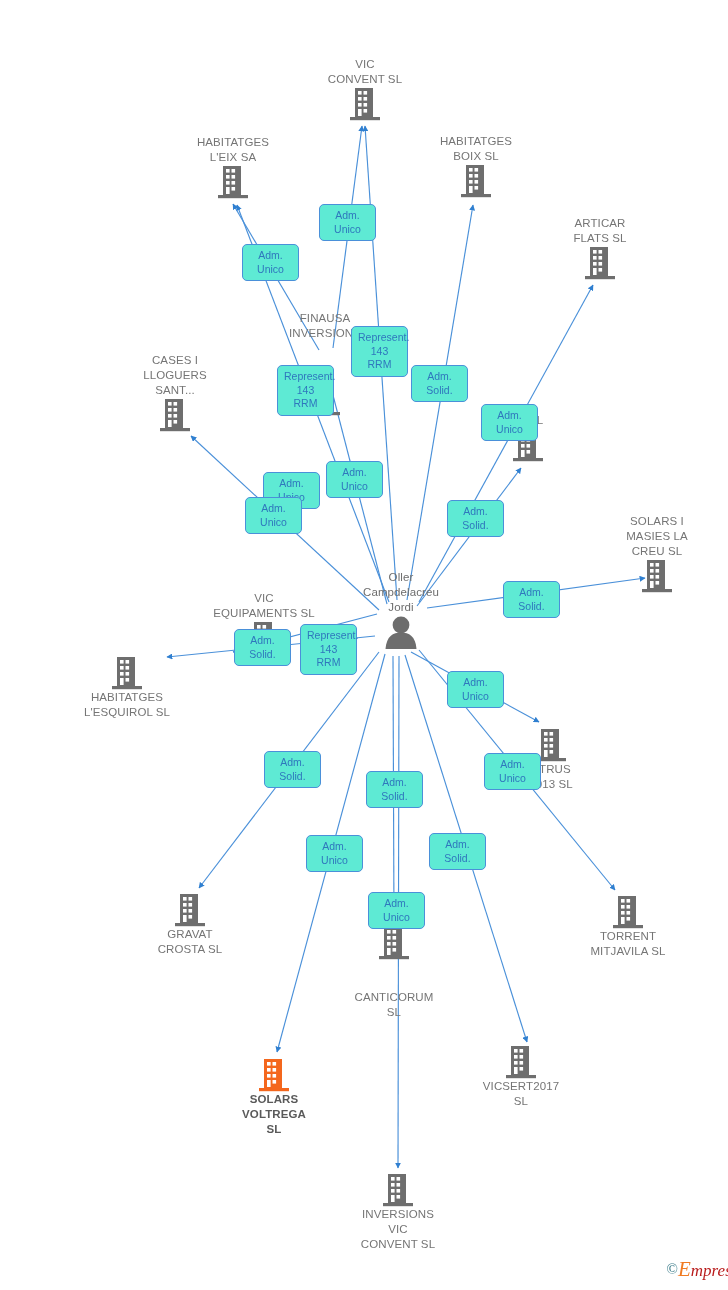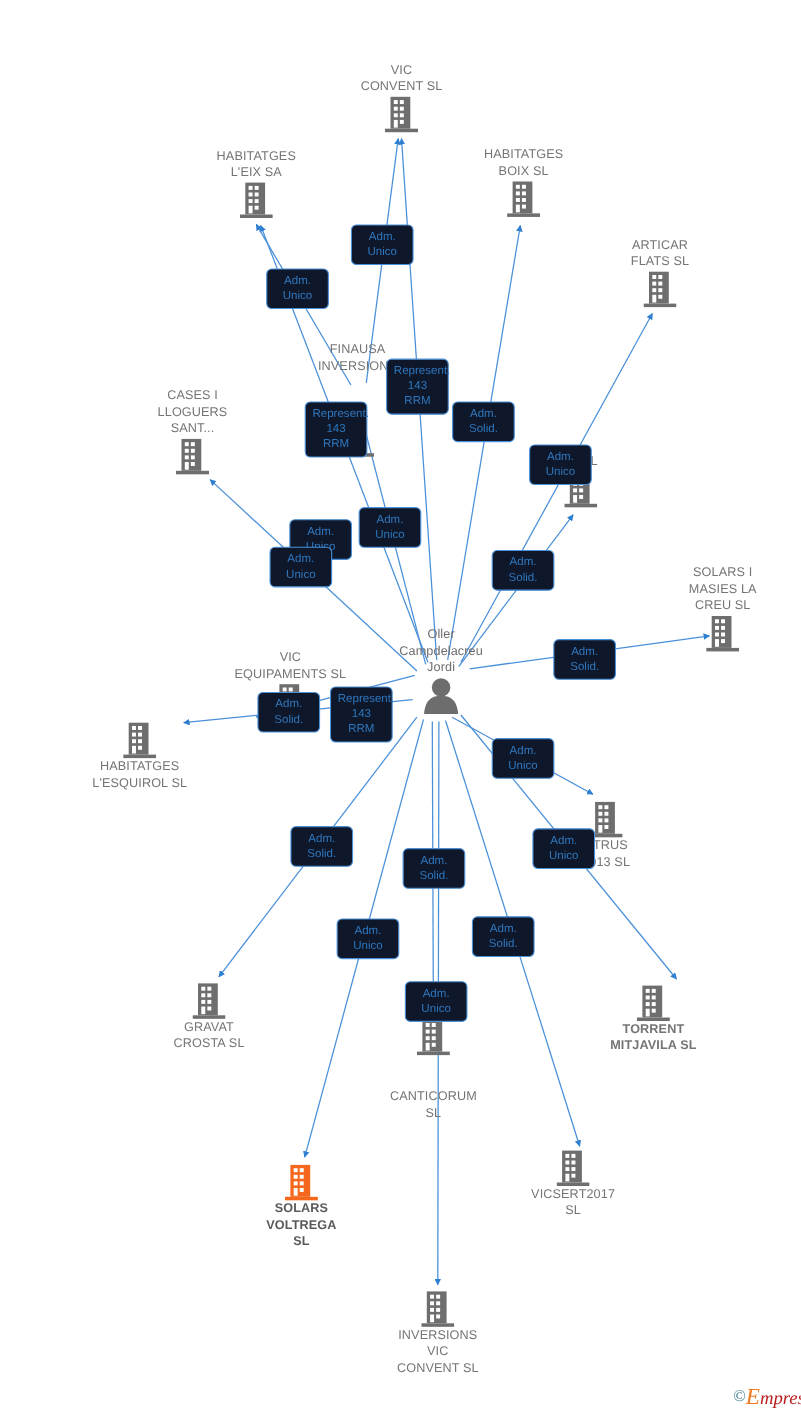--- a/index.html
+++ b/index.html
@@ -39,21 +39,21 @@
     color: #757575;
     letter-spacing: 0.1px;
     white-space: pre-line;
     font-family: "Liberation Sans", sans-serif;
   }
   .node.person .label { color: #6d6d6d; }
   .node.highlight .label { color: #5a5a5a; font-weight: bold; }
   .badge {
     position: absolute;
     border: 1.3px solid #4a90d9;
-    background: #0f172a;
+    background: #5eead4;
     border-radius: 5px;
     color: #2f77bd;
     font-size: 10.5px;
     line-height: 13.5px;
     font-family: "Liberation Sans", sans-serif;
     padding: 4px 6px 4px 6px;
     text-align: center;
     white-space: pre-line;
     width: 57px;
     margin-left: -28px;
@@ -306,21 +306,21 @@
             <rect x="8" y="10" width="3.6" height="3.6" fill="#fff"></rect>
             <rect x="13.5" y="10" width="3.6" height="3.6" fill="#fff"></rect>
             <rect x="8" y="16" width="3.6" height="3.6" fill="#fff"></rect>
             <rect x="13.5" y="16" width="3.6" height="3.6" fill="#fff"></rect>
             <rect x="8" y="22" width="3.6" height="7" fill="#fff"></rect>
             <rect x="13.5" y="22" width="3.6" height="3.6" fill="#fff"></rect>
           </svg></span>
         <span class="label">GRAVAT
 CROSTA  SL</span>
       </div>
-      <div class="node" style="left: 567px; top: 895px; font-weight: bold;">
+      <div class="node" style="left: 601px; top: 895px;">
         <span class="icon"><svg width="30" height="34" viewBox="0 0 30 34" xmlns="http://www.w3.org/2000/svg">
             <rect x="5" y="1" width="18" height="29" fill="#6e6e6e"></rect>
             <rect x="0" y="30" width="30" height="3.2" fill="#6e6e6e"></rect>
             <rect x="8" y="4" width="3.6" height="3.6" fill="#fff"></rect>
             <rect x="13.5" y="4" width="3.6" height="3.6" fill="#fff"></rect>
             <rect x="8" y="10" width="3.6" height="3.6" fill="#fff"></rect>
             <rect x="13.5" y="10" width="3.6" height="3.6" fill="#fff"></rect>
             <rect x="8" y="16" width="3.6" height="3.6" fill="#fff"></rect>
             <rect x="13.5" y="16" width="3.6" height="3.6" fill="#fff"></rect>
             <rect x="8" y="22" width="3.6" height="7" fill="#fff"></rect>

